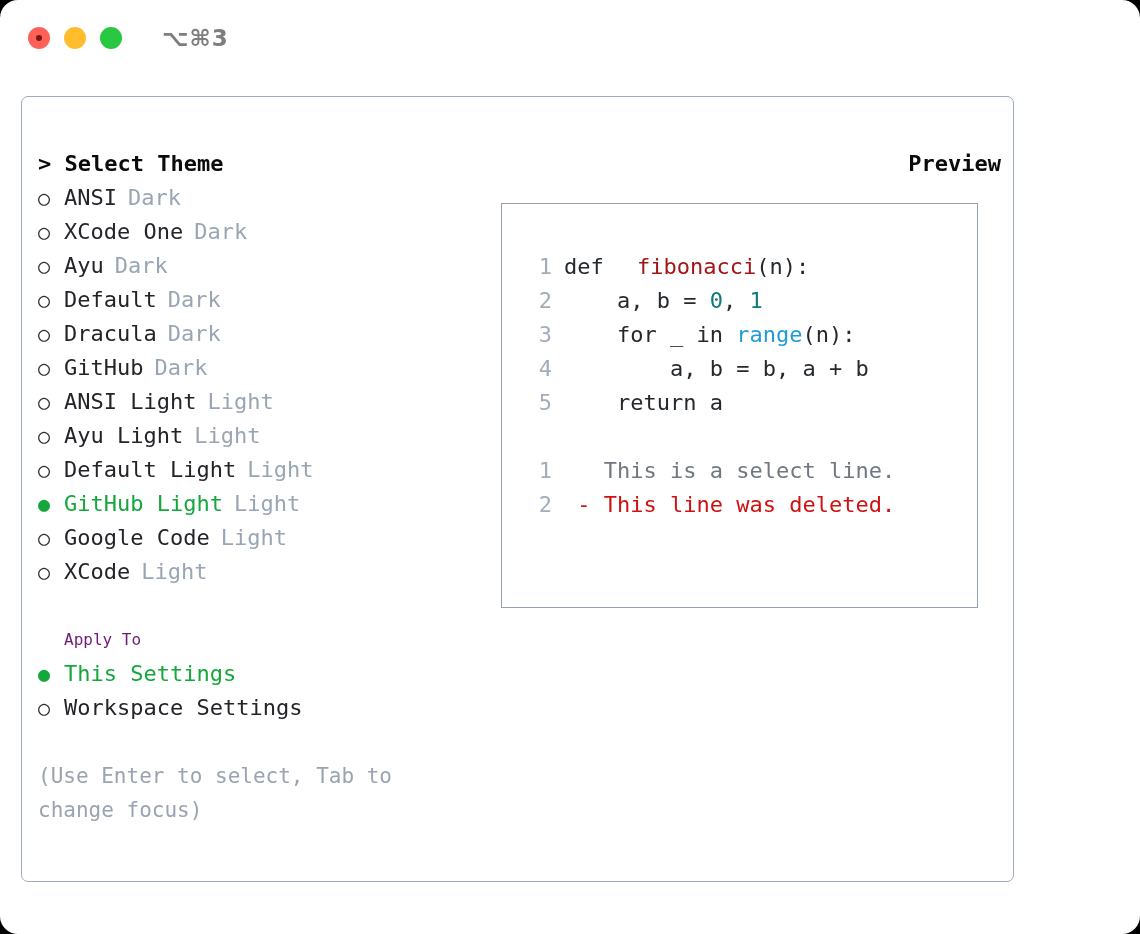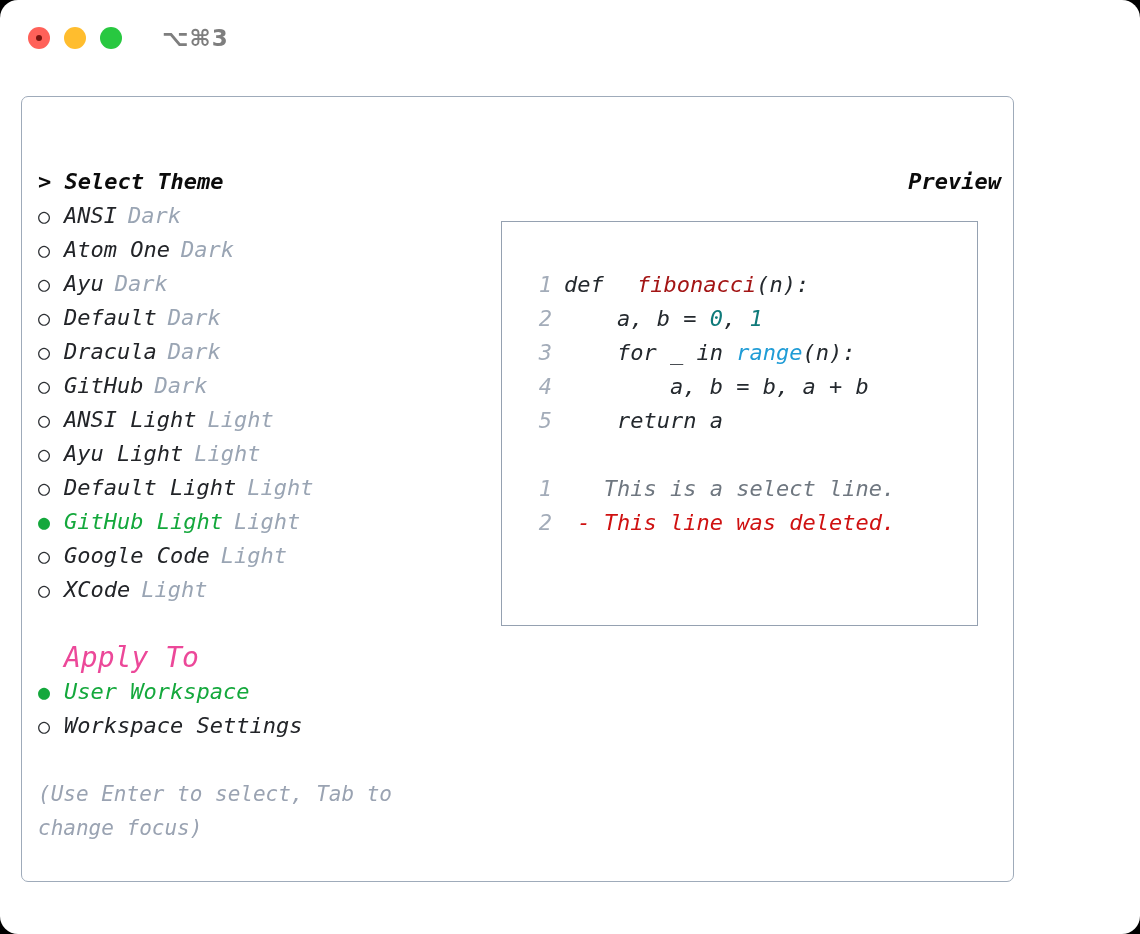--- a/index.html
+++ b/index.html
@@ -62,22 +62,22 @@
     position: absolute;
     left: 21px; top: 96px;
     width: 993px; height: 786px;
     border: 1px solid #9fabba;
     border-radius: 7px;
     background: #ffffff;
   }
 
   .columns {
     position: absolute;
-    left: 0; top: 18px;
-    width: 100%; height: 100%; font-style: italic;
+    left: 0; top: 0;
+    width: 100%; height: 100%;
   }
 
   .left-col {
     position: absolute;
     left: 16px; top: 50px;
     width: 455px;
   }
   .right-col {
     position: absolute;
     left: 479px; top: 50px;
@@ -108,23 +108,23 @@
     color: #2c2f33;
   }
   .marker.selected { color: #14a83c; }
   .name { color: #222428; }
   .row.selected .name { color: #14a83c; }
   .variant { color: #9aa5b4; padding-left: 11px; }
 
   .section-gap { height: 34px; }
 
   .section-label {
-    font-size: 28px;
-    line-height: 34px;
-    color: #ec4899;
+    font-size: 16px;
+    line-height: 34px;
+    color: #701a75;
     padding-left: 26px;
     white-space: pre;
   }
 
   .hint {
     margin-top: 34px;
     font-size: 21px;
     line-height: 34px;
     color: #9aa3b2;
     width: 420px;
@@ -182,39 +182,39 @@
   </div>
 
   <div class="panel">
     <div class="columns">
 
       <div class="left-col">
         <div class="heading">&gt; Select Theme</div>
 
         <div class="list" id="theme-list">
             <div class="row"><span class="marker">○</span><span class="name">ANSI</span><span class="variant">Dark</span></div>
-            <div class="row"><span class="marker">○</span><span class="name">Atom One</span><span class="variant">Dark</span></div>
+            <div class="row"><span class="marker">○</span><span class="name">XCode One</span><span class="variant">Dark</span></div>
             <div class="row"><span class="marker">○</span><span class="name">Ayu</span><span class="variant">Dark</span></div>
             <div class="row"><span class="marker">○</span><span class="name">Default</span><span class="variant">Dark</span></div>
             <div class="row"><span class="marker">○</span><span class="name">Dracula</span><span class="variant">Dark</span></div>
             <div class="row"><span class="marker">○</span><span class="name">GitHub</span><span class="variant">Dark</span></div>
             <div class="row"><span class="marker">○</span><span class="name">ANSI Light</span><span class="variant">Light</span></div>
             <div class="row"><span class="marker">○</span><span class="name">Ayu Light</span><span class="variant">Light</span></div>
             <div class="row"><span class="marker">○</span><span class="name">Default Light</span><span class="variant">Light</span></div>
             <div class="row selected"><span class="marker selected">●</span><span class="name">GitHub Light</span><span class="variant">Light</span></div>
             <div class="row"><span class="marker">○</span><span class="name">Google Code</span><span class="variant">Light</span></div>
             <div class="row"><span class="marker">○</span><span class="name">XCode</span><span class="variant">Light</span></div>
           </div>
 
         <div class="section-gap"></div>
 
         <div class="section-label">Apply To</div>
 
         <div class="list" id="apply-list">
-            <div class="row selected"><span class="marker selected">●</span><span class="name">User Workspace</span></div>
+            <div class="row selected"><span class="marker selected">●</span><span class="name">This Settings</span></div>
             <div class="row"><span class="marker">○</span><span class="name">Workspace Settings</span></div>
           </div>
 
         <div class="hint">(Use Enter to select, Tab to change focus)</div>
       </div>
 
       <div class="right-col">
         <div class="preview-title">Preview</div>
         <div class="preview-box">
           <div id="code-block">

